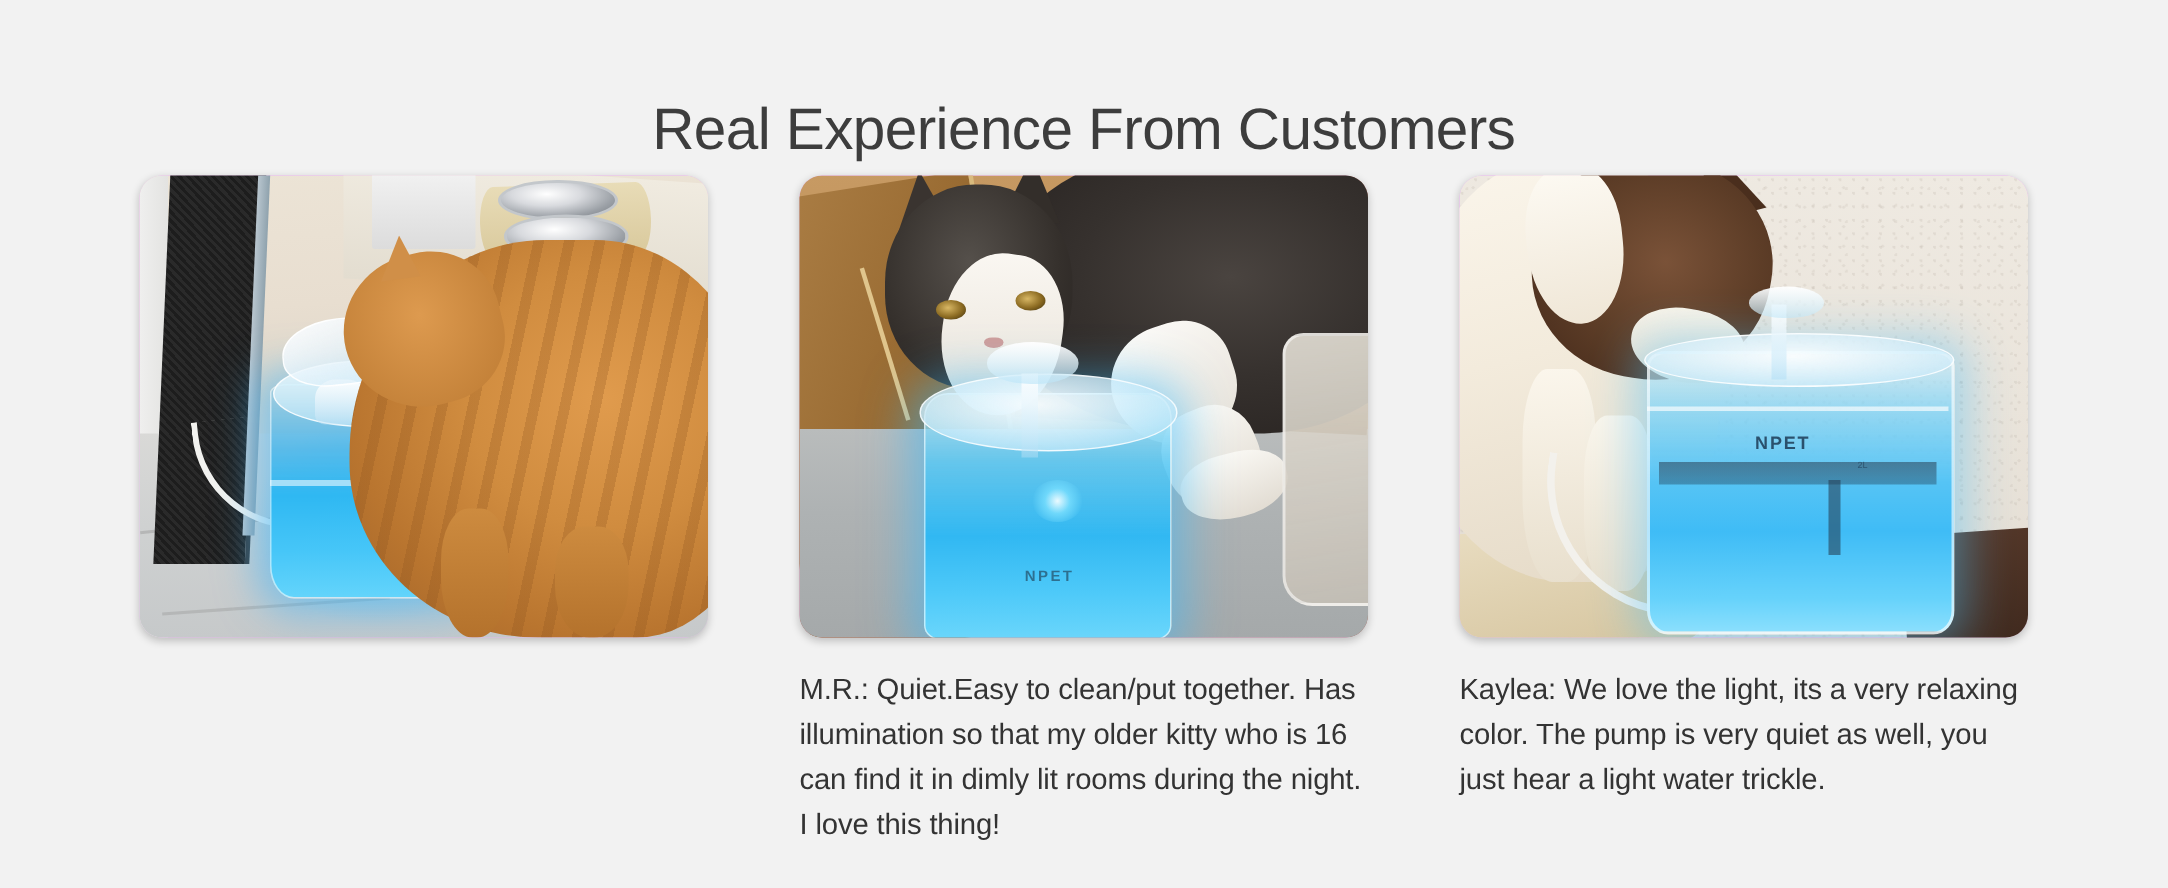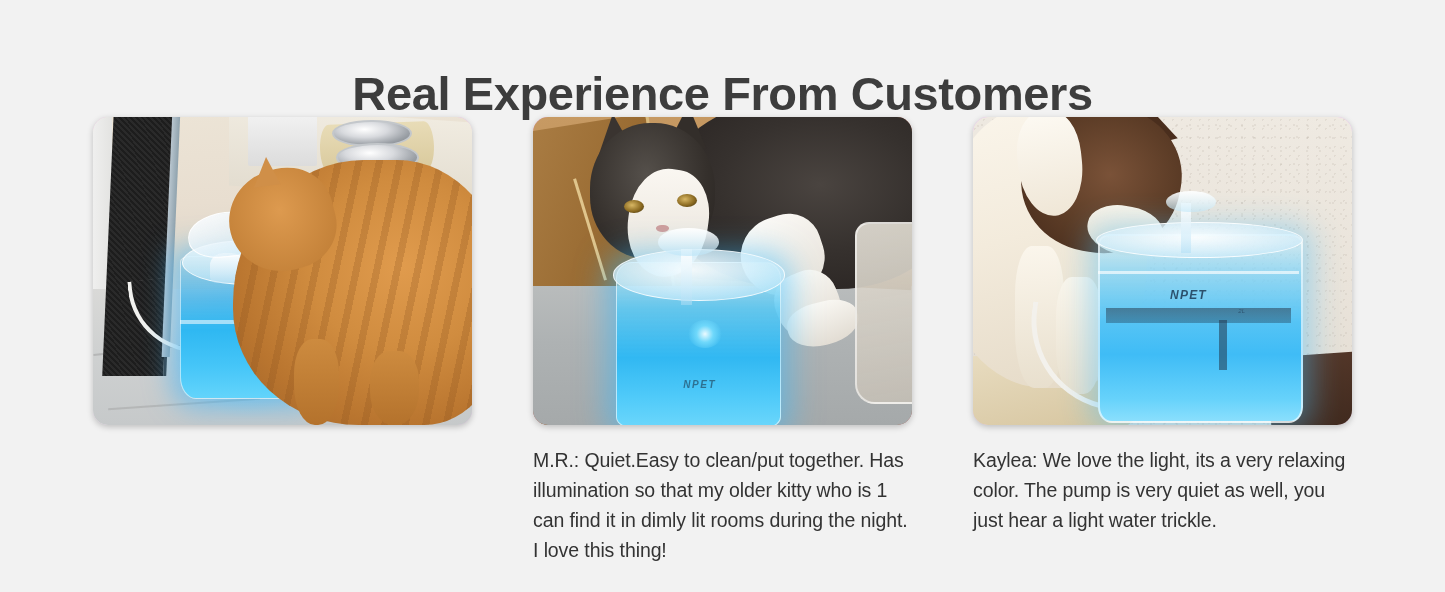--- a/index.html
+++ b/index.html
@@ -22,22 +22,22 @@
   }
 
   
   .section-title {
     position: absolute;
     top: 22px;
     left: 0;
     width: 1445px;
     text-align: center;
     font-family: "Liberation Sans", sans-serif;
-    font-size: 47px;
-    font-weight: bold;
+    font-size: 39px;
+    font-weight: normal;
     letter-spacing: -0.4px;
     color: #3d3d3d;
     line-height: 66px;
     white-space: nowrap;
   }
 
   
   .cards {
     position: absolute;
     top: 117px;
@@ -50,21 +50,20 @@
     width: 379px;
   }
   .photo {
     position: relative;
     width: 379px;
     height: 308px;
     border-radius: 15px;
     overflow: hidden;
     background: #f0abfc;
     box-shadow: 0 2px 6px rgba(0,0,0,0.22);
-    font-style: italic;
   }
   .photo-inner {
     position: absolute;
     inset: 0;
   }
   .caption {
     margin-top: 20px;
     font-family: "Liberation Sans", sans-serif;
     font-size: 19.5px;
     line-height: 30px;
@@ -497,21 +496,21 @@
           <div class="p2-nose"></div>
           <div class="p2-jar"></div>
           <div class="p2-fountain"></div>
           <div class="p2-led"></div>
           <div class="p2-fountain-top"></div>
           <div class="p2-stem"></div>
           <div class="p2-cup"></div>
           <div class="p2-npet">NPET</div>
         </div>
       </div>
-      <p class="caption">M.R.: Quiet.Easy to clean/put together. Has illumination so that my older kitty who is 1 can find it in dimly lit rooms during the night. I love this thing!</p>
+      <p class="caption">M.R.: Quiet.Easy to clean/put together. Has illumination so that my older kitty who is 16 can find it in dimly lit rooms during the night. I love this thing!</p>
     </div>
 
     <div class="card">
       <div class="photo">
         <div class="photo-inner">
           <div class="p3-bg"></div>
           <div class="p3-texture"></div>
           <div class="p3-rug"></div>
           <div class="p3-mat"></div>
           <div class="p3-cat-body"></div>

